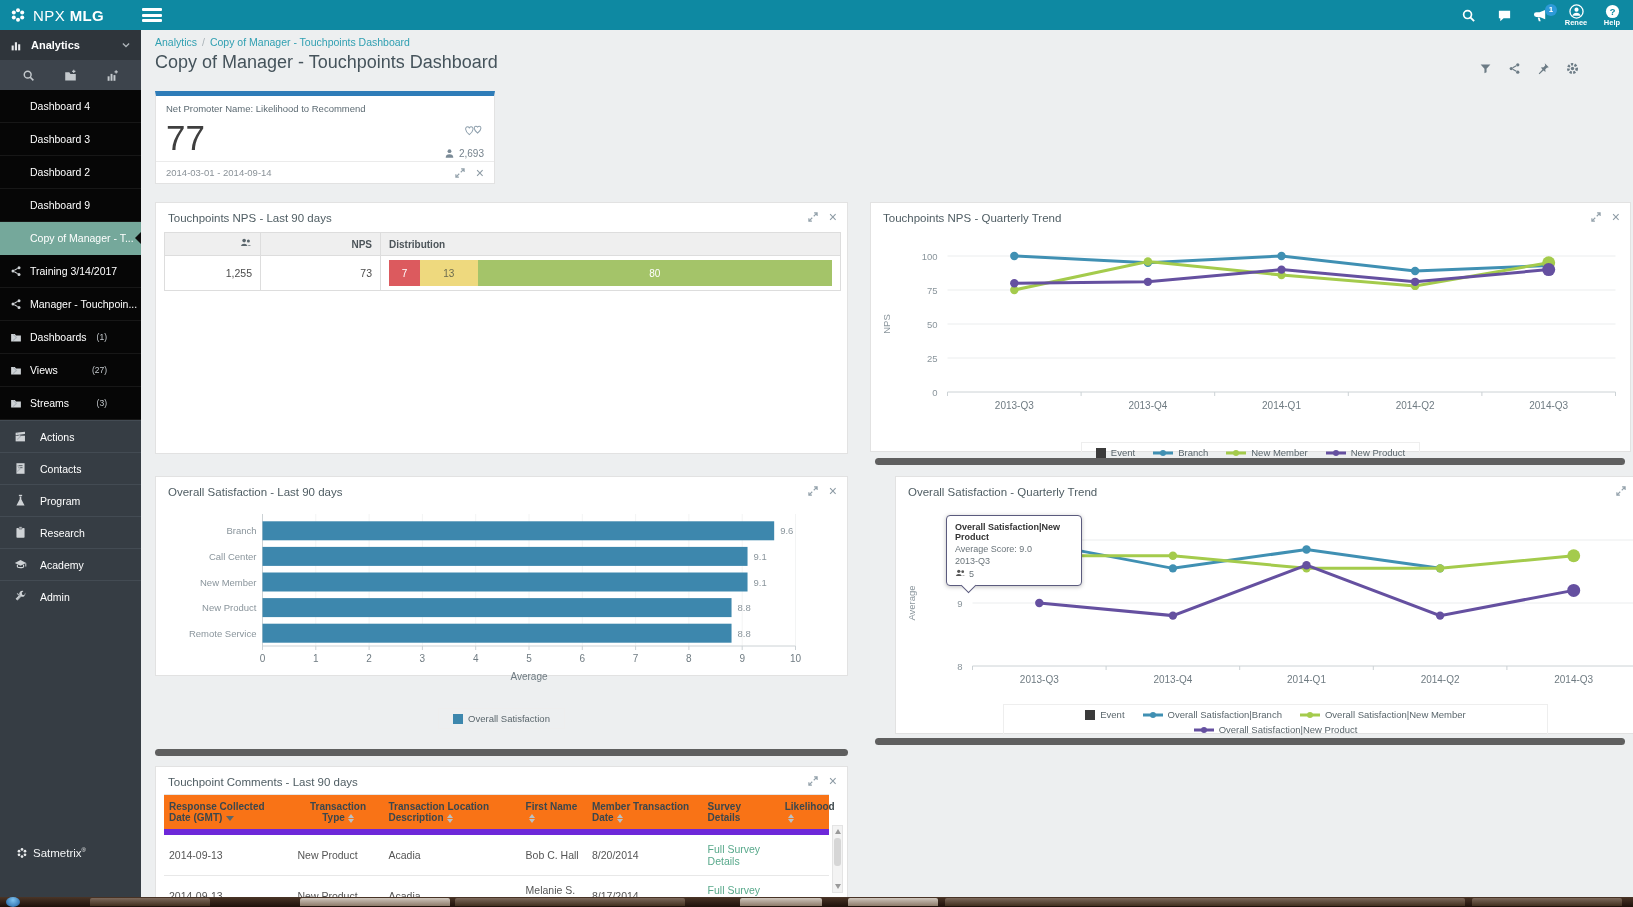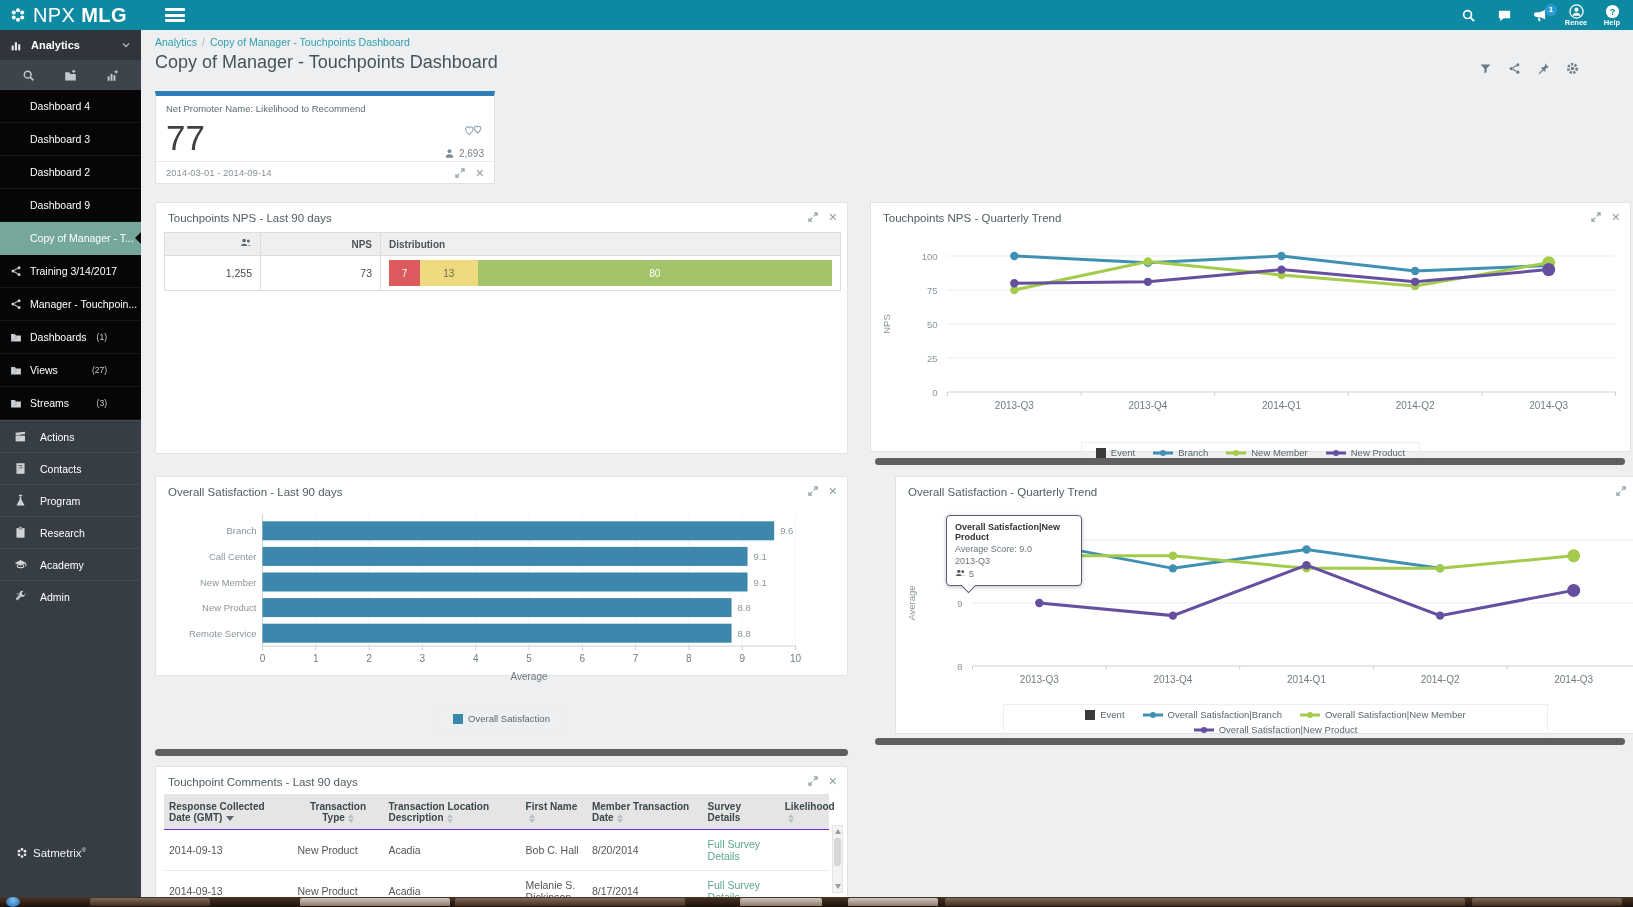--- a/index.html
+++ b/index.html
@@ -2,21 +2,21 @@
 <html><head>
 <meta charset="utf-8">
 <style>
   html,body{margin:0;padding:0;background:#cfcfcf;}
   *{box-sizing:border-box;font-family:"Liberation Sans","DejaVu Sans",sans-serif;}
   #app{position:relative;width:1633px;height:907px;overflow:hidden;background:#edeff0;}
 
   
   .topbar{position:absolute;left:0;top:0;width:1633px;height:30px;background:#0e89a2;display:flex;align-items:center;color:#fff;z-index:30;}
   .brand{display:flex;align-items:center;gap:7px;padding-left:10px;}
-  .brand .name{font-size:20px;letter-spacing:.4px;color:#fff;}
+  .brand .name{font-size:15px;letter-spacing:.4px;color:#fff;}
   .brand .name b{font-weight:bold;}
   .hamburger{margin-left:38px;width:20px;height:14px;display:flex;flex-direction:column;justify-content:space-between;cursor:pointer;}
   .hamburger span{height:3px;background:#fff;border-radius:1px;}
   .topbar-right{margin-left:auto;display:flex;align-items:center;gap:6px;padding-right:6px;}
   .tb-item{position:relative;width:30px;display:flex;flex-direction:column;align-items:center;justify-content:center;color:#fff;}
   .tb-item .ic{width:15px;height:15px;}
   .tb-label{font-size:7.5px;font-weight:bold;margin-top:-1px;}
   .badge{position:absolute;top:-4px;right:-2px;background:#2d9ad8;color:#fff;font-size:8px;font-weight:bold;border-radius:50%;width:12px;height:12px;line-height:12px;text-align:center;}
 
   
@@ -68,21 +68,21 @@
   
   .tp-table{width:677px;margin:2px 8px;border-collapse:collapse;font-size:10.5px;color:#4c4c4c;}
   .tp-table th{background:#efefef;border:1px solid #ddd;font-weight:bold;color:#4c5459;padding:4px 8px;font-size:10px;}
   .tp-table td{border:1px solid #ddd;padding:4px 8px;height:30px;}
   .tp-table .r{text-align:right;}
   .tp-table .l{text-align:left;}
   .dist-bar{display:flex;height:26px;width:100%;}
   .dist-seg{display:flex;align-items:center;justify-content:center;font-size:10px;}
 
   .cm-table{width:665px;margin:0 8px;border-collapse:collapse;font-size:10.5px;color:#555;table-layout:fixed;}
-  .cm-table th{background:#e5e5e5;border-bottom:1px solid #6d28d9;border-top:1px solid #e5e5e5;font-weight:bold;color:#3c474c;padding:6px 5px;font-size:10px;text-align:left;cursor:pointer;}
+  .cm-table th{background:#f97316;border-bottom:6px solid #6d28d9;border-top:1px solid #e5e5e5;font-weight:bold;color:#3c474c;padding:6px 5px;font-size:10px;text-align:left;cursor:pointer;}
   .cm-table td{border-bottom:1px solid #e8e8e8;padding:8px 5px;vertical-align:middle;}
   .cm-table a{color:#58a98b;text-decoration:none;cursor:pointer;}
   .sort-carets{display:inline-flex;flex-direction:column;margin-left:3px;vertical-align:middle;}
   .sort-carets i{width:0;height:0;border-left:3.5px solid transparent;border-right:3.5px solid transparent;}
   .sort-carets .up{border-bottom:4px solid #b9c1c6;margin-bottom:1px;}
   .sort-carets .dn{border-top:4px solid #b9c1c6;}
   .caret-desc{display:inline-block;width:0;height:0;border-left:4px solid transparent;border-right:4px solid transparent;border-top:5px solid #5a666c;margin-left:4px;vertical-align:middle;}
 
   
   .tick{font-size:9.5px;fill:#8a959c;}

